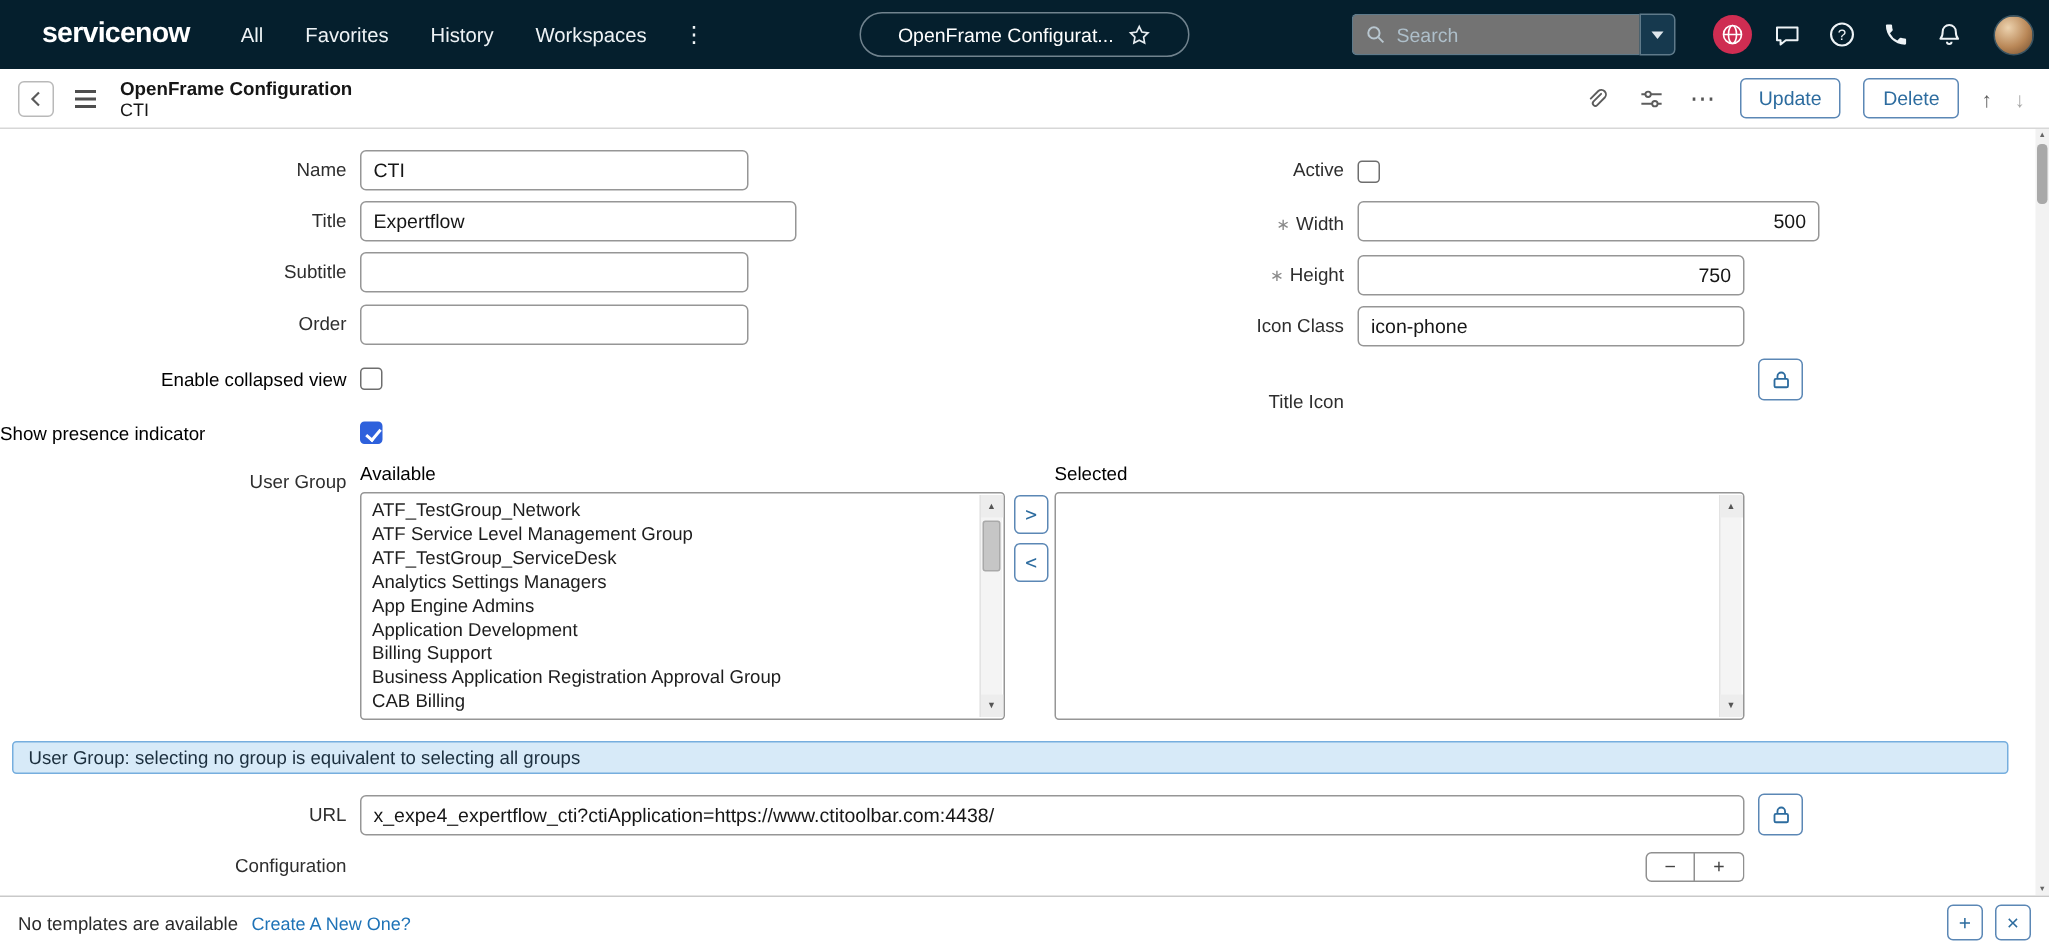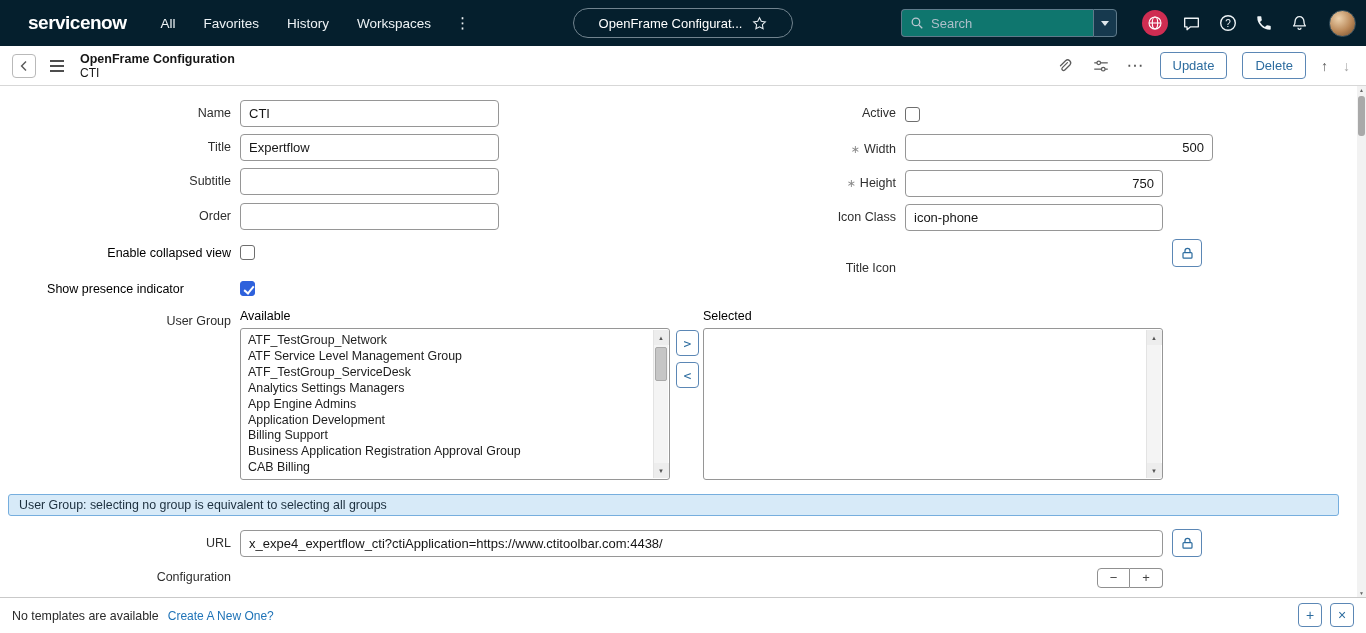--- a/index.html
+++ b/index.html
@@ -8,21 +8,21 @@
   .screen{position:relative;width:1366px;height:633px;background:#fff;overflow:hidden}
 
   
   .topnav{position:absolute;top:0;left:0;right:0;height:46px;background:#051f2d;display:flex;align-items:center}
   .logo{color:#fff;font-size:19px;font-weight:700;letter-spacing:-.5px;margin-left:28px;cursor:pointer}
   .menu{display:flex;align-items:center;margin-left:20px}
   .menu-item{color:#eef3f6;font-size:13.5px;padding:0 14px;cursor:pointer;white-space:nowrap}
   .menu-more{color:#eef3f6;font-size:15px;padding:0 10px;cursor:pointer}
   .pill{position:absolute;left:50%;top:8px;transform:translateX(-50%);height:30px;min-width:220px;border:1px solid #71838e;border-radius:15px;display:flex;align-items:center;justify-content:center;gap:10px;color:#fff;font-size:13px;padding:0 16px;cursor:pointer;white-space:nowrap}
   .search-wrap{position:absolute;left:901px;top:9px;display:flex;height:28px}
-  .search-box{display:flex;align-items:center;width:192px;background:#0f766e;border:1px solid #5f7a8a;border-right:none;border-radius:4px 0 0 4px;padding:0 8px;gap:7px}
+  .search-box{display:flex;align-items:center;width:192px;background:#737373;border:1px solid #5f7a8a;border-right:none;border-radius:4px 0 0 4px;padding:0 8px;gap:7px}
   .search-box input{flex:1;background:transparent;border:none;outline:none;color:#dfe7ec;font-size:13px;font-family:inherit;width:100%}
   .search-box input::placeholder{color:#aebfca}
   .search-caret{width:24px;background:#16394e;border:1px solid #5f7a8a;border-radius:0 4px 4px 0;display:flex;align-items:center;justify-content:center;cursor:pointer}
   .caret-down{width:0;height:0;border-left:4px solid transparent;border-right:4px solid transparent;border-top:5px solid #dfe7ec}
   .nav-icons{position:absolute;right:10px;top:0;height:46px;display:flex;align-items:center;gap:11px}
   .nav-ic{width:25px;height:25px;display:flex;align-items:center;justify-content:center;cursor:pointer}
   .nav-circle{width:26px;height:26px;border-radius:50%;background:#cf2d52;display:flex;align-items:center;justify-content:center;cursor:pointer}
   .avatar{width:27px;height:27px;border-radius:50%;background:radial-gradient(circle at 35% 30%,#ecd2ae,#b98757 55%,#6e4a2c);margin-left:6px;cursor:pointer;border:1px solid #3a5462}
 
   
@@ -186,32 +186,32 @@
       <span class="arr arr-dn">↓</span>
     </div>
   </div>
 
   <div class="main">
 
     <div class="flabel l-col" style="top:14px">Name</div>
     <input class="finput" style="top: 14px; left: 240px; width: 259px;" value="CTI">
 
     <div class="flabel l-col" style="top:48px">Title</div>
-    <input class="finput" style="top: 48px; left: 240px; width: 259px;" value="Expertflow">
+    <input class="finput" style="top: 48px; left: 240px; width: 291px;" value="Expertflow">
 
     <div class="flabel l-col" style="top:82px">Subtitle</div>
     <input class="finput" style="top: 82px; left: 240px; width: 259px;" value="">
 
     <div class="flabel l-col" style="top:117px">Order</div>
     <input class="finput" style="top: 117px; left: 240px; width: 259px;" value="">
 
     <div class="sublabel" style="top:159px;left:0;width:231px;text-align:right">Enable collapsed view</div>
     <span class="cb" style="top:159px;left:240px"></span>
 
-    <div class="sublabel" style="top:195px;left:0;width:231px;text-align:center">Show presence indicator</div>
+    <div class="sublabel" style="top:195px;left:0;width:231px;text-align:left">Show presence indicator</div>
     <span class="cb checked" style="top:195px;left:240px"></span>
 
     <div class="flabel r-col" style="top:14px">Active</div>
     <span class="cb" style="top:21px;left:905px"></span>
 
     <div class="flabel r-col" style="top:50px">
       <span class="req">∗</span><span>Width</span>
     </div>
     <input class="finput num" style="top: 48px; left: 905px; width: 308px;" value="500">
 

